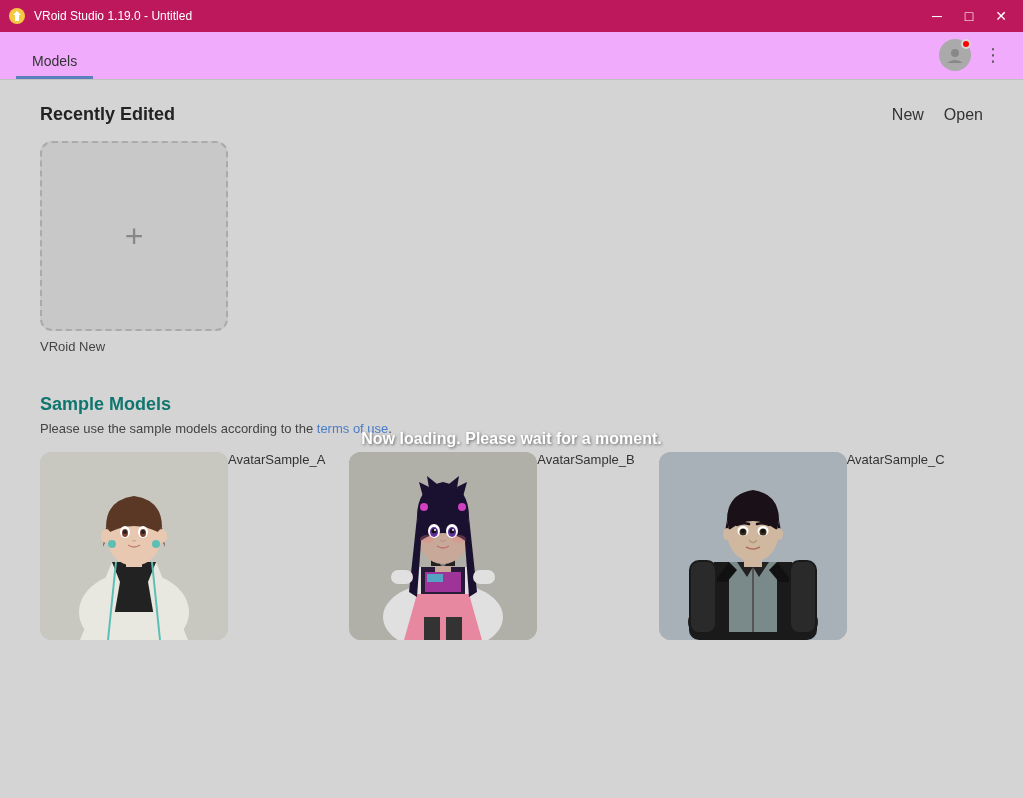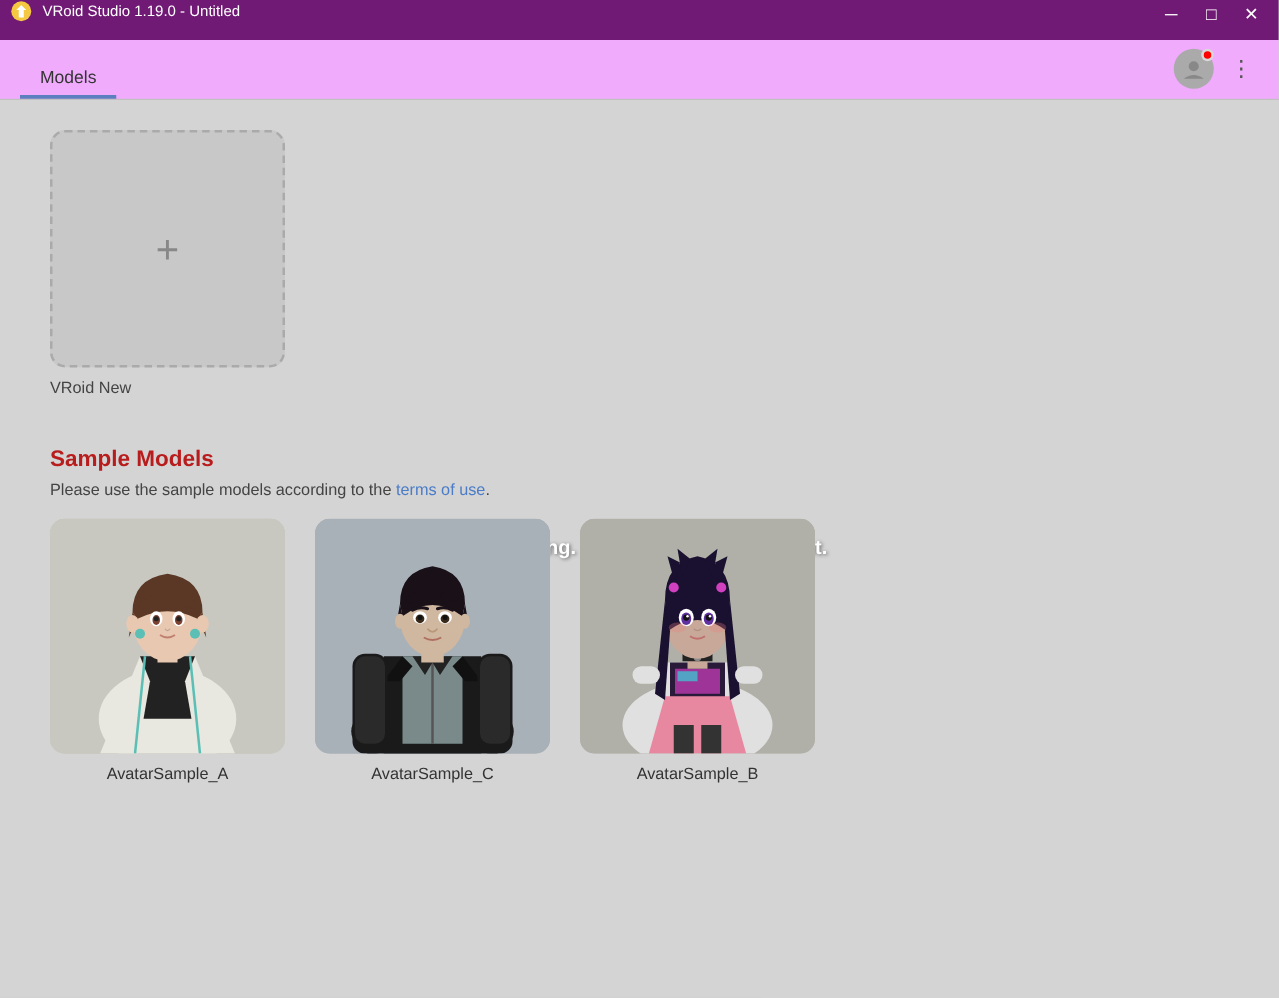--- a/index.html
+++ b/index.html
@@ -10,23 +10,23 @@
       background: #d0d0d0;
       font-family: 'Segoe UI', Arial, sans-serif;
       overflow: hidden;
       position: relative;
     }
 
     
     #title-bar {
       width: 100%;
       height: 32px;
-      background: #701a75;
-      display: flex;
-      align-items: flex-start;
+      background: #be185d;
+      display: flex;
+      align-items: center;
       justify-content: space-between;
       padding: 0 8px;
       user-select: none;
     }
 
     #title-bar-left {
       display: flex;
       align-items: center;
       gap: 8px;
     }
@@ -221,21 +221,21 @@
     }
 
     
     #sample-models-section {
       margin-top: 40px;
     }
 
     #sample-models-title {
       font-size: 18px;
       font-weight: 600;
-      color: #b91c1c;
+      color: #0f766e;
       margin-bottom: 6px;
     }
 
     #sample-models-desc {
       font-size: 13px;
       color: #444;
       margin-bottom: 16px;
     }
 
     #terms-link {
@@ -244,22 +244,21 @@
       text-decoration: none;
     }
 
     #model-cards {
       display: flex;
       gap: 24px;
     }
 
     .model-card {
       display: flex;
-      flex-direction: column;
-      align-items: center;
+      flex-direction: row;
       cursor: pointer;
     }
 
     .model-thumbnail {
       width: 188px;
       height: 188px;
       border-radius: 12px;
       overflow: hidden;
       background: #bbb;
       margin-bottom: 8px;
@@ -337,20 +336,27 @@
       <div id="notification-dot"></div>
     </div>
     <button id="more-btn">
       <span>⋮</span>
     </button>
   </div>
 </div>
 
 <div id="main-content">
 
+  <div id="recently-edited-header">
+    <h2 id="recently-edited-title">Recently Edited</h2>
+    <div id="recently-edited-actions">
+      <button class="action-btn">New</button>
+      <button class="action-btn">Open</button>
+    </div>
+  </div>
 
   <div style="display:flex; flex-direction:column; align-items:flex-start; position:relative;">
     <div id="create-new-card">
       <span id="create-new-plus">+</span>
     </div>
     <span id="create-new-label">VRoid New</span>
   </div>
 
   <div id="loading-overlay">
     <span id="loading-text">Now loading. Please wait for a moment.</span>
@@ -403,79 +409,20 @@
 
               <ellipse cx="66" cy="84" rx="5" ry="7" fill="#e8c8b0"></ellipse>
               <ellipse cx="122" cy="84" rx="5" ry="7" fill="#e8c8b0"></ellipse>
 
               <circle cx="72" cy="92" r="4" fill="#5cbfb5"></circle>
               <circle cx="116" cy="92" r="4" fill="#5cbfb5"></circle>
             </svg>
           </div>
         </div>
         <span class="model-label">AvatarSample_A</span>
-      </div>
-
-      <div class="model-card">
-        <div class="model-thumbnail">
-          <div class="avatar-c-bg">
-            <svg viewBox="0 0 188 188" width="188" height="188">
-
-              <rect width="188" height="188" fill="#a8b0b8"></rect>
-
-              <ellipse cx="94" cy="170" rx="65" ry="30" fill="#1a1a1a"></ellipse>
-
-              <rect x="55" y="110" width="78" height="78" fill="#1a1a1a"></rect>
-
-              <rect x="70" y="110" width="48" height="70" fill="#7a8a8a"></rect>
-
-              <path d="M70 110 L55 130 L68 130 L78 118 Z" fill="#111"></path>
-              <path d="M118 110 L133 130 L120 130 L110 118 Z" fill="#111"></path>
-
-              <line x1="94" y1="110" x2="94" y2="180" stroke="#555" stroke-width="2"></line>
-
-              <path d="M78 110 L88 125 L94 115 L100 125 L110 110 Z" fill="#222"></path>
-
-              <rect x="30" y="108" width="28" height="80" rx="10" fill="#1a1a1a"></rect>
-              <rect x="130" y="108" width="28" height="80" rx="10" fill="#1a1a1a"></rect>
-
-              <rect x="32" y="110" width="24" height="70" rx="8" fill="#2a2a2a"></rect>
-              <rect x="132" y="110" width="24" height="70" rx="8" fill="#2a2a2a"></rect>
-
-              <rect x="85" y="95" width="18" height="20" fill="#d0b8a0"></rect>
-
-              <ellipse cx="94" cy="80" rx="26" ry="30" fill="#d0b8a0"></ellipse>
-
-              <path d="M68 68 Q68 42 94 38 Q120 42 120 68 L118 78 Q94 60 70 78 Z" fill="#1a1018"></path>
-              <path d="M68 68 L65 85 Q67 80 70 78 Z" fill="#1a1018"></path>
-              <path d="M120 68 L123 85 Q121 80 118 78 Z" fill="#1a1018"></path>
-
-              <path d="M72 65 Q80 55 88 60 L85 68 Q78 64 74 68 Z" fill="#1a1018"></path>
-              <path d="M100 60 Q108 55 116 65 L114 68 Q110 64 103 68 Z" fill="#1a1018"></path>
-
-              <ellipse cx="84" cy="79" rx="5.5" ry="5" fill="#fff"></ellipse>
-              <ellipse cx="104" cy="79" rx="5.5" ry="5" fill="#fff"></ellipse>
-              <ellipse cx="84" cy="80" rx="3.5" ry="3.5" fill="#3a2a1a"></ellipse>
-              <ellipse cx="104" cy="80" rx="3.5" ry="3.5" fill="#3a2a1a"></ellipse>
-              <circle cx="84" cy="79" r="2" fill="#111"></circle>
-              <circle cx="104" cy="79" r="2" fill="#111"></circle>
-
-              <path d="M78 73 Q84 70 90 72" stroke="#1a1018" stroke-width="2.5" fill="none" stroke-linecap="round"></path>
-              <path d="M98 72 Q104 70 110 73" stroke="#1a1018" stroke-width="2.5" fill="none" stroke-linecap="round"></path>
-
-              <path d="M90 88 Q94 93 98 88" stroke="#b89878" stroke-width="1.5" fill="none"></path>
-
-              <path d="M87 95 Q94 99 101 95" stroke="#b07060" stroke-width="1.5" fill="none"></path>
-
-              <ellipse cx="68" cy="82" rx="4" ry="6" fill="#d0b8a0"></ellipse>
-              <ellipse cx="120" cy="82" rx="4" ry="6" fill="#d0b8a0"></ellipse>
-            </svg>
-          </div>
-        </div>
-        <span class="model-label">AvatarSample_C</span>
       </div>
 
       <div class="model-card">
         <div class="model-thumbnail">
           <div class="avatar-b-bg">
             <svg viewBox="0 0 188 188" width="188" height="188">
 
               <rect width="188" height="188" fill="#b0b0a8"></rect>
 
               <ellipse cx="94" cy="165" rx="60" ry="35" fill="#e0e0e0"></ellipse>
@@ -531,15 +478,74 @@
 
               <rect x="42" y="118" width="22" height="14" rx="7" fill="#e0e0e0"></rect>
 
               <rect x="124" y="118" width="22" height="14" rx="7" fill="#e0e0e0"></rect>
             </svg>
           </div>
         </div>
         <span class="model-label">AvatarSample_B</span>
       </div>
 
+      <div class="model-card">
+        <div class="model-thumbnail">
+          <div class="avatar-c-bg">
+            <svg viewBox="0 0 188 188" width="188" height="188">
+
+              <rect width="188" height="188" fill="#a8b0b8"></rect>
+
+              <ellipse cx="94" cy="170" rx="65" ry="30" fill="#1a1a1a"></ellipse>
+
+              <rect x="55" y="110" width="78" height="78" fill="#1a1a1a"></rect>
+
+              <rect x="70" y="110" width="48" height="70" fill="#7a8a8a"></rect>
+
+              <path d="M70 110 L55 130 L68 130 L78 118 Z" fill="#111"></path>
+              <path d="M118 110 L133 130 L120 130 L110 118 Z" fill="#111"></path>
+
+              <line x1="94" y1="110" x2="94" y2="180" stroke="#555" stroke-width="2"></line>
+
+              <path d="M78 110 L88 125 L94 115 L100 125 L110 110 Z" fill="#222"></path>
+
+              <rect x="30" y="108" width="28" height="80" rx="10" fill="#1a1a1a"></rect>
+              <rect x="130" y="108" width="28" height="80" rx="10" fill="#1a1a1a"></rect>
+
+              <rect x="32" y="110" width="24" height="70" rx="8" fill="#2a2a2a"></rect>
+              <rect x="132" y="110" width="24" height="70" rx="8" fill="#2a2a2a"></rect>
+
+              <rect x="85" y="95" width="18" height="20" fill="#d0b8a0"></rect>
+
+              <ellipse cx="94" cy="80" rx="26" ry="30" fill="#d0b8a0"></ellipse>
+
+              <path d="M68 68 Q68 42 94 38 Q120 42 120 68 L118 78 Q94 60 70 78 Z" fill="#1a1018"></path>
+              <path d="M68 68 L65 85 Q67 80 70 78 Z" fill="#1a1018"></path>
+              <path d="M120 68 L123 85 Q121 80 118 78 Z" fill="#1a1018"></path>
+
+              <path d="M72 65 Q80 55 88 60 L85 68 Q78 64 74 68 Z" fill="#1a1018"></path>
+              <path d="M100 60 Q108 55 116 65 L114 68 Q110 64 103 68 Z" fill="#1a1018"></path>
+
+              <ellipse cx="84" cy="79" rx="5.5" ry="5" fill="#fff"></ellipse>
+              <ellipse cx="104" cy="79" rx="5.5" ry="5" fill="#fff"></ellipse>
+              <ellipse cx="84" cy="80" rx="3.5" ry="3.5" fill="#3a2a1a"></ellipse>
+              <ellipse cx="104" cy="80" rx="3.5" ry="3.5" fill="#3a2a1a"></ellipse>
+              <circle cx="84" cy="79" r="2" fill="#111"></circle>
+              <circle cx="104" cy="79" r="2" fill="#111"></circle>
+
+              <path d="M78 73 Q84 70 90 72" stroke="#1a1018" stroke-width="2.5" fill="none" stroke-linecap="round"></path>
+              <path d="M98 72 Q104 70 110 73" stroke="#1a1018" stroke-width="2.5" fill="none" stroke-linecap="round"></path>
+
+              <path d="M90 88 Q94 93 98 88" stroke="#b89878" stroke-width="1.5" fill="none"></path>
+
+              <path d="M87 95 Q94 99 101 95" stroke="#b07060" stroke-width="1.5" fill="none"></path>
+
+              <ellipse cx="68" cy="82" rx="4" ry="6" fill="#d0b8a0"></ellipse>
+              <ellipse cx="120" cy="82" rx="4" ry="6" fill="#d0b8a0"></ellipse>
+            </svg>
+          </div>
+        </div>
+        <span class="model-label">AvatarSample_C</span>
+      </div>
+
     </div>
   </div>
 </div>
 
 </body></html>

